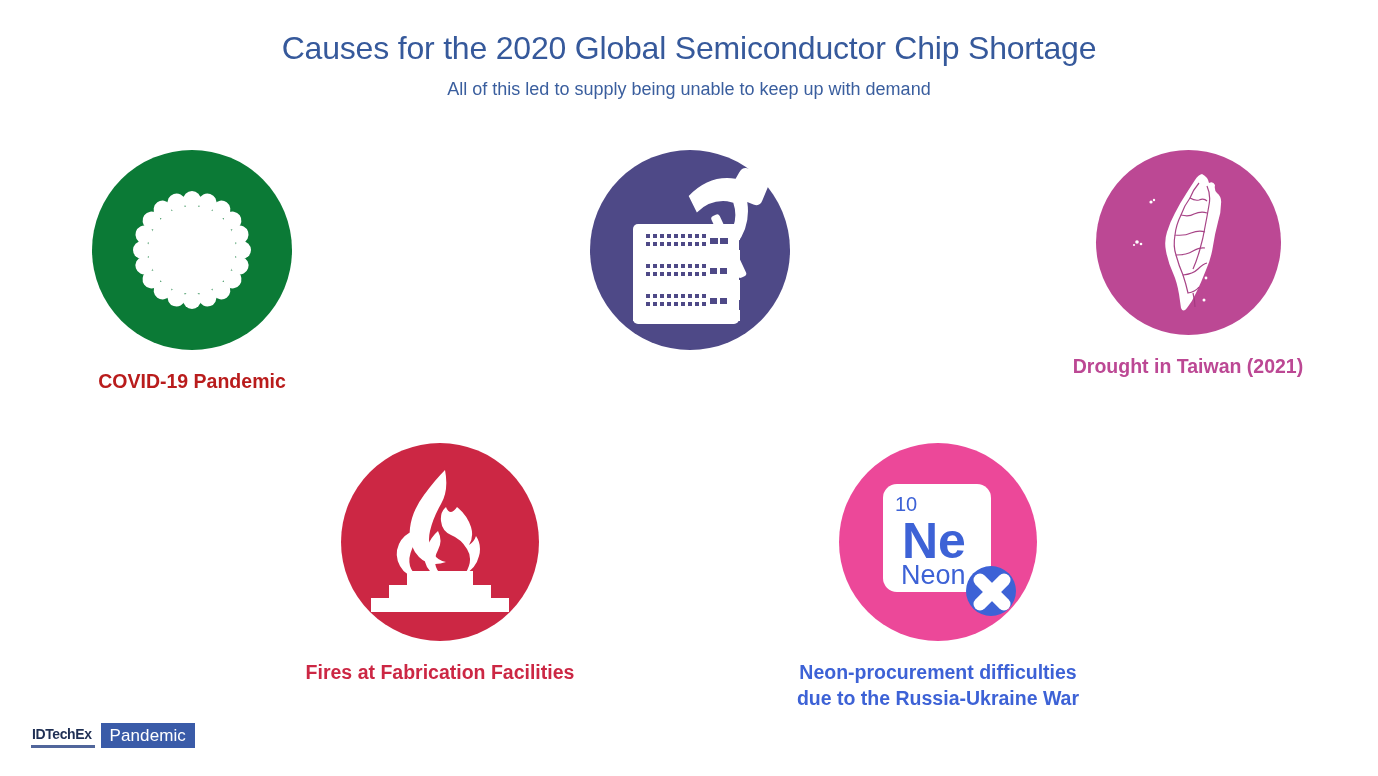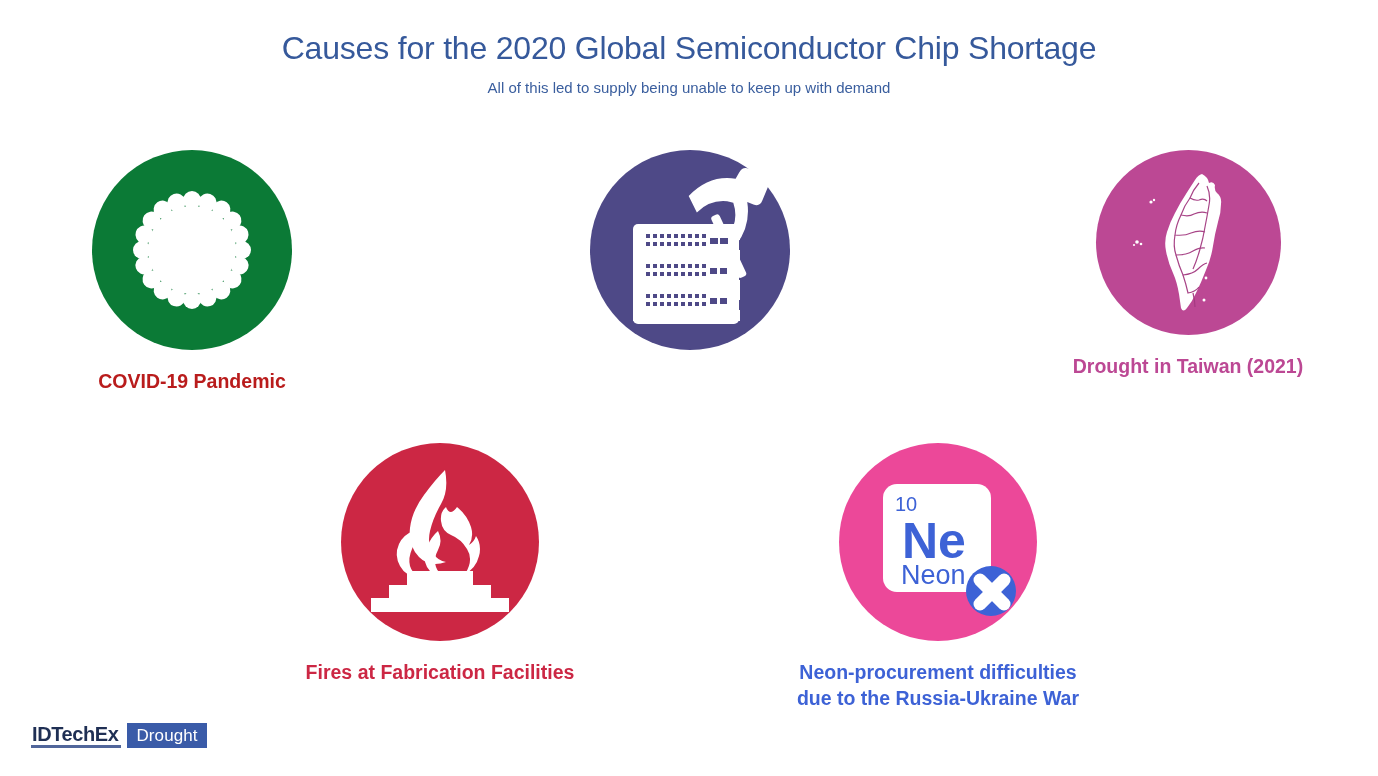--- a/index.html
+++ b/index.html
@@ -26,21 +26,21 @@
   }
   .title {
     font-size: 32px;
     font-weight: normal;
     color: #36599B;
     letter-spacing: -0.2px;
     line-height: 1.25;
     margin: 0;
   }
   .subtitle {
-    font-size: 15px;
+    font-size: 18px;
     font-weight: normal;
     color: #3A5E9E;
     margin: 10px 0 0 0;
     line-height: 1.3;
   }
 
   
   .card {
     position: absolute;
     text-align: center;
@@ -68,21 +68,21 @@
   
   .logo {
     position: absolute;
     left: 31px;
     bottom: 28px;
     display: flex;
     align-items: stretch;
     height: 25px;
   }
   .logo-word {
-    font-size: 20px;
+    font-size: 14px;
     font-weight: bold;
     color: #1F2F54;
     letter-spacing: -0.4px;
     border-bottom: 3px solid #51669B;
     padding: 0 3px 1px 1px;
     line-height: 22px;
     display: block;
   }
   .logo-badge {
     background: #3A5BA8;
@@ -382,14 +382,14 @@
         <line x1="165" y1="137" x2="141" y2="161"></line>
       </g>
     </svg>
   </div>
   <div class="card-label" style="color:#3D62D6;">Neon-procurement difficulties
 due to the Russia-Ukraine War</div>
 </div>
 
 <div class="logo">
   <span class="logo-word">IDTechEx</span>
-  <span class="logo-badge">Drought</span>
+  <span class="logo-badge">Pandemic</span>
 </div>
 
 </body></html>

